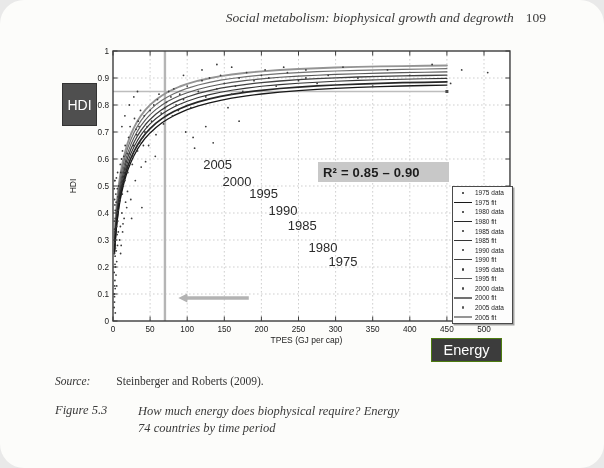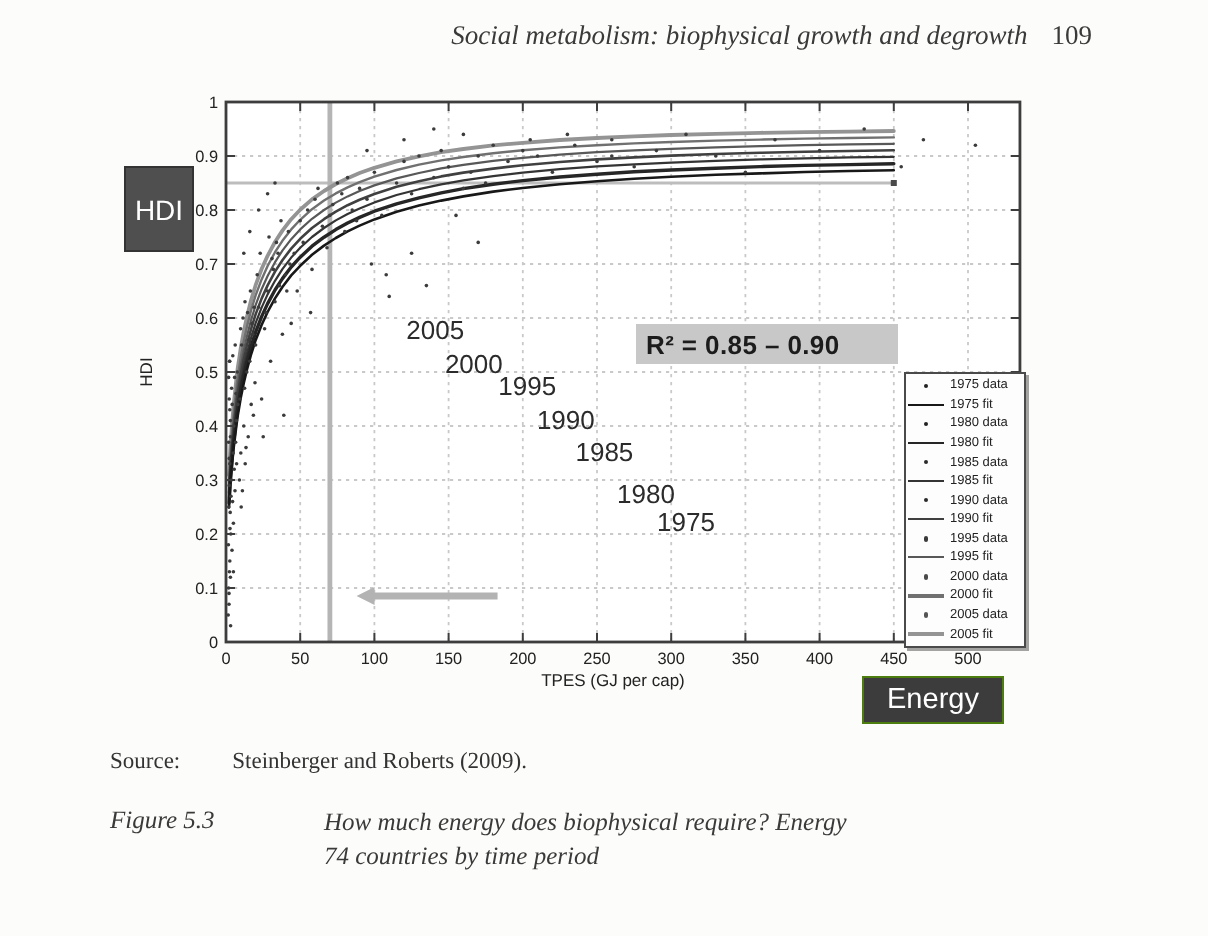--- a/index.html
+++ b/index.html
@@ -1,17 +1,17 @@
 <!DOCTYPE html>
 <html><head>
 <meta charset="utf-8">
 <style>
   html,body{margin:0;padding:0;background:#e9e9e9;}
   .page{position:relative;width:604px;height:468px;background:#fcfcfa;overflow:hidden;
-        font-family:"Liberation Sans",sans-serif;}
+        font-family:"Liberation Sans",sans-serif;border-radius:24px;}
   .running-head{position:absolute;top:10px;left:0;width:546px;text-align:right;
         font-family:"Liberation Serif",serif;font-size:13.5px;color:#3a3a3a;}
   .running-title{font-style:italic;}
   .page-number{font-style:normal;margin-left:12px;}
   svg#chart{position:absolute;left:0;top:0;width:604px;height:468px;}
   .overlay{position:absolute;box-sizing:border-box;}
   .hdi-box{left:62px;top:83px;width:35px;height:43px;background:#4f4f4f;border:1px solid #333;
         color:#fff;display:flex;align-items:center;justify-content:center;font-size:14px;}
   .energy-box{left:431px;top:338px;width:71px;height:24px;background:#3c3c3c;border:1px solid #4d7c0f;
         color:#fff;display:flex;align-items:center;justify-content:center;font-size:14.5px;}
@@ -20,24 +20,24 @@
   .legend{left:452px;top:186px;width:61px;height:138px;background:#fdfdfd;border:1px solid #4a4a4a;
         box-shadow:1.5px 1.5px 0 rgba(90,90,90,.55);display:flex;flex-direction:column;
         justify-content:space-around;padding:1px 0;}
   .lg-row{display:flex;align-items:center;height:8px;}
   .lg-marker{width:20px;display:flex;align-items:center;justify-content:center;flex:none;}
   .lg-line{width:18px;}
   .lg-dot{width:2.5px;height:2.5px;border-radius:50%;}
   .lg-label{font-size:6.5px;color:#222;white-space:nowrap;margin-left:2px;}
   .source-line{position:absolute;left:55px;top:375px;font-family:"Liberation Serif",serif;
         font-size:11.5px;color:#333;}
-  .source-label{}
+  .source-label{font-style:italic;}
   .source-text{margin-left:26px;}
   .figure-caption{position:absolute;left:55px;top:403px;display:flex;
-        font-family:"Liberation Serif",serif;font-style:italic;font-size:12.5px;color:#3a3a3a;gap:24px;}
+        font-family:"Liberation Serif",serif;font-style:italic;font-size:12.5px;color:#3a3a3a;}
   .fig-label{width:83px;flex:none;}
   .fig-lines div{line-height:17px;}
 </style>
 </head>
 <body>
 
 <div class="page">
 
   <div class="running-head">
     <span class="running-title">Social metabolism: biophysical growth and degrowth</span><span class="page-number">109</span>

